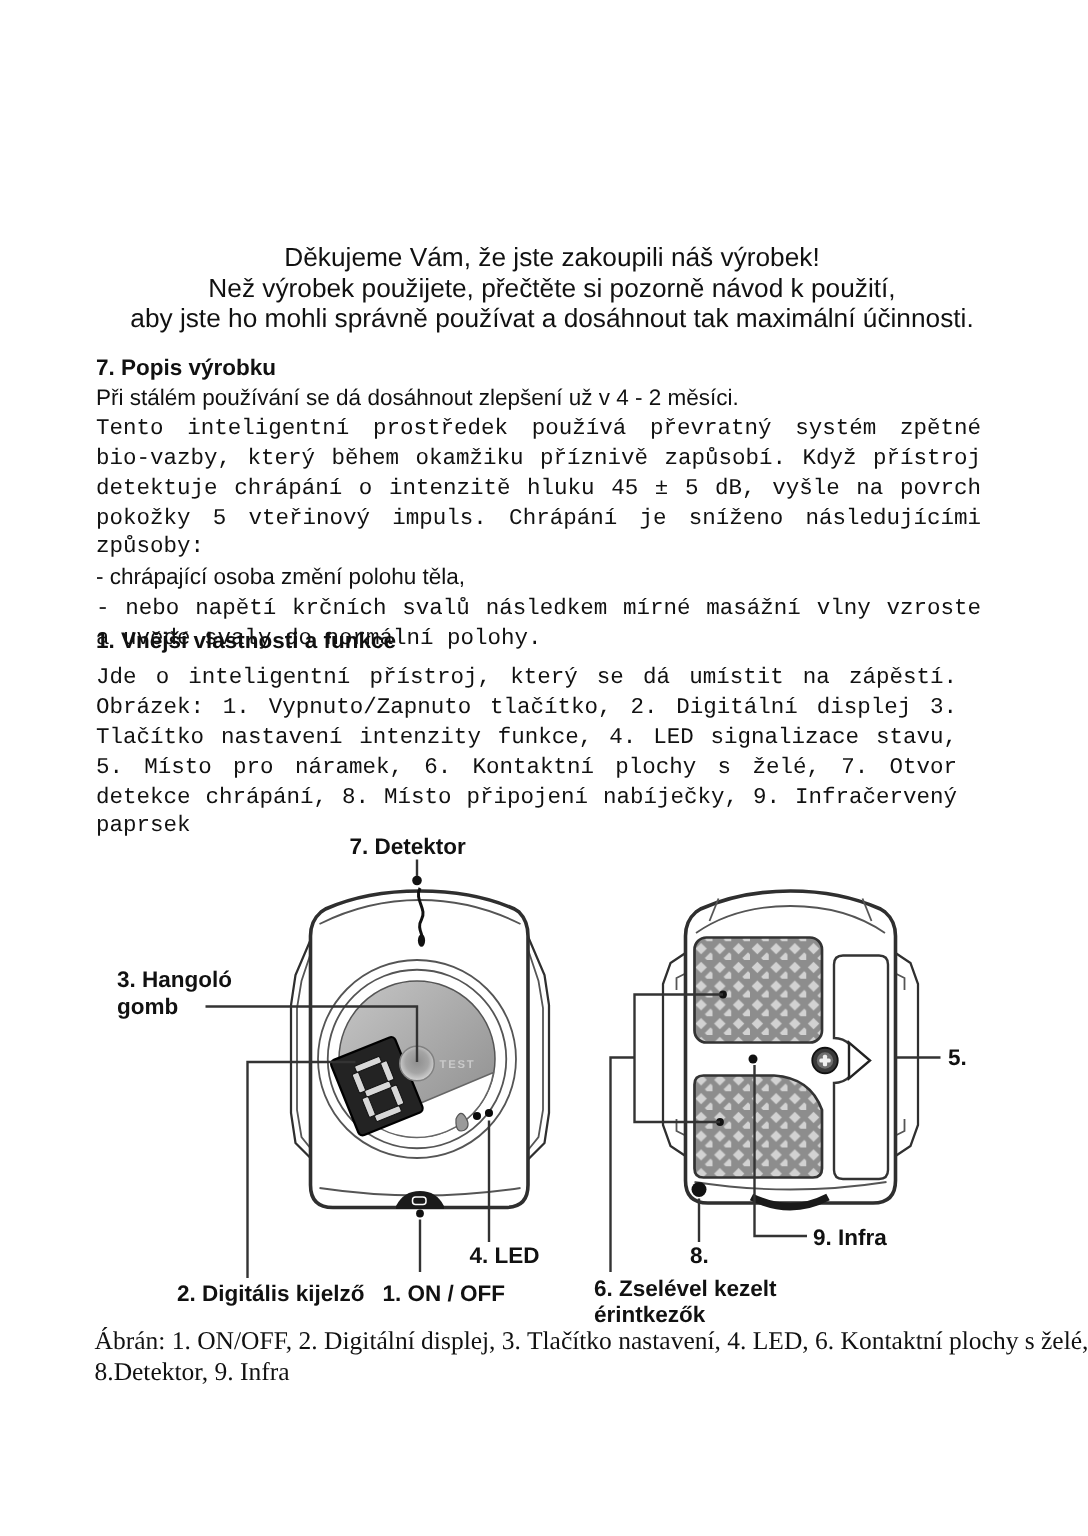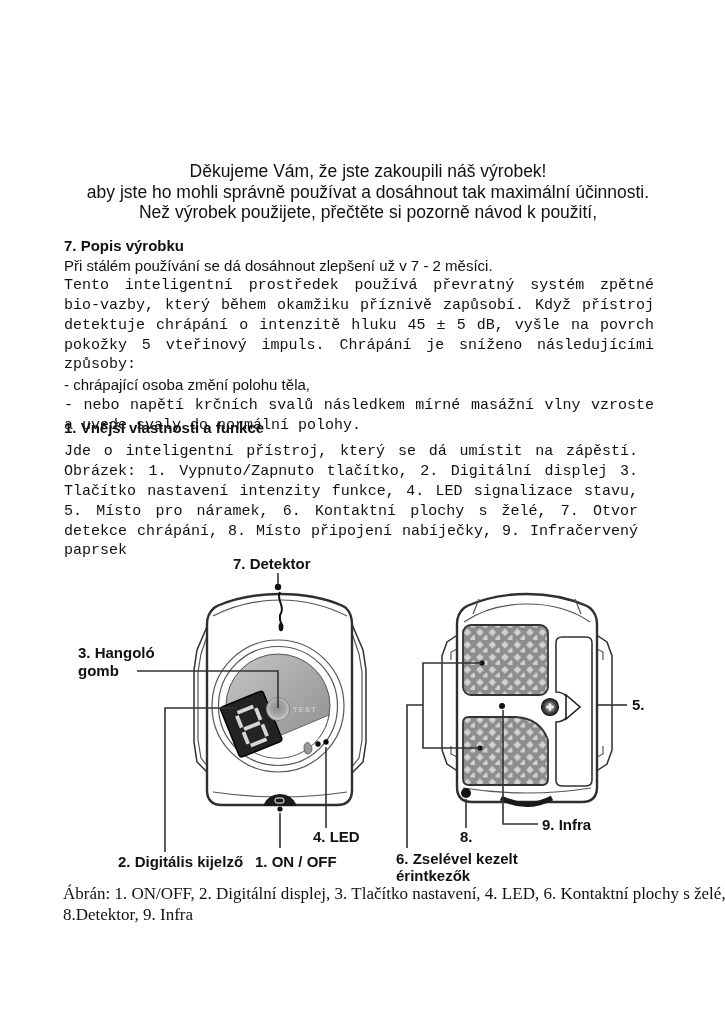--- a/index.html
+++ b/index.html
@@ -31,27 +31,27 @@
   .callout{stroke:#333;stroke-width:1.6;fill:none;}
 </style>
 </head>
 <body>
 
 <div id="page">
 
 
   <div class="abs center-block intro">
     <div>Děkujeme Vám, že jste zakoupili náš výrobek!</div>
+    <div>Než výrobek použijete, přečtěte si pozorně návod k použití,</div>
     <div>aby jste ho mohli správně používat a dosáhnout tak maximální účinnosti.</div>
-    <div>Než výrobek použijete, přečtěte si pozorně návod k použití,</div>
   </div>
 
   <div id="sec1" class="abs col">
     <div class="h">7. Popis výrobku</div>
-    <p class="p1">Při stálém používání se dá dosáhnout zlepšení už v 7 - 2 měsíci.</p>
+    <p class="p1">Při stálém používání se dá dosáhnout zlepšení už v 4 - 2 měsíci.</p>
     <p class="p2 just">Tento inteligentní prostředek používá převratný systém zpětné bio-vazby, který během okamžiku příznivě zapůsobí. Když přístroj detektuje chrápání o intenzitě hluku 45 ± 5 dB, vyšle na povrch pokožky 5 vteřinový impuls. Chrápání je sníženo následujícími způsoby:</p>
     <p class="b1">- chrápající osoba změní polohu těla,</p>
     <p class="b2 just">- nebo napětí krčních svalů následkem mírné masážní vlny vzroste a uvede svaly do normální polohy.</p>
   </div>
 
   <div id="sec2" class="abs col">
     <div class="h">1. Vnější vlastnosti a funkce</div>
     <p class="p1 just">Jde o inteligentní přístroj, který se dá umístit na zápěstí. Obrázek: 1. Vypnuto/Zapnuto tlačítko, 2. Digitální displej 3. Tlačítko nastavení intenzity funkce, 4. LED signalizace stavu, 5. Místo pro náramek, 6. Kontaktní plochy s želé, 7. Otvor detekce chrápání, 8. Místo připojení nabíječky, 9. Infračervený paprsek</p>
   </div>
 

